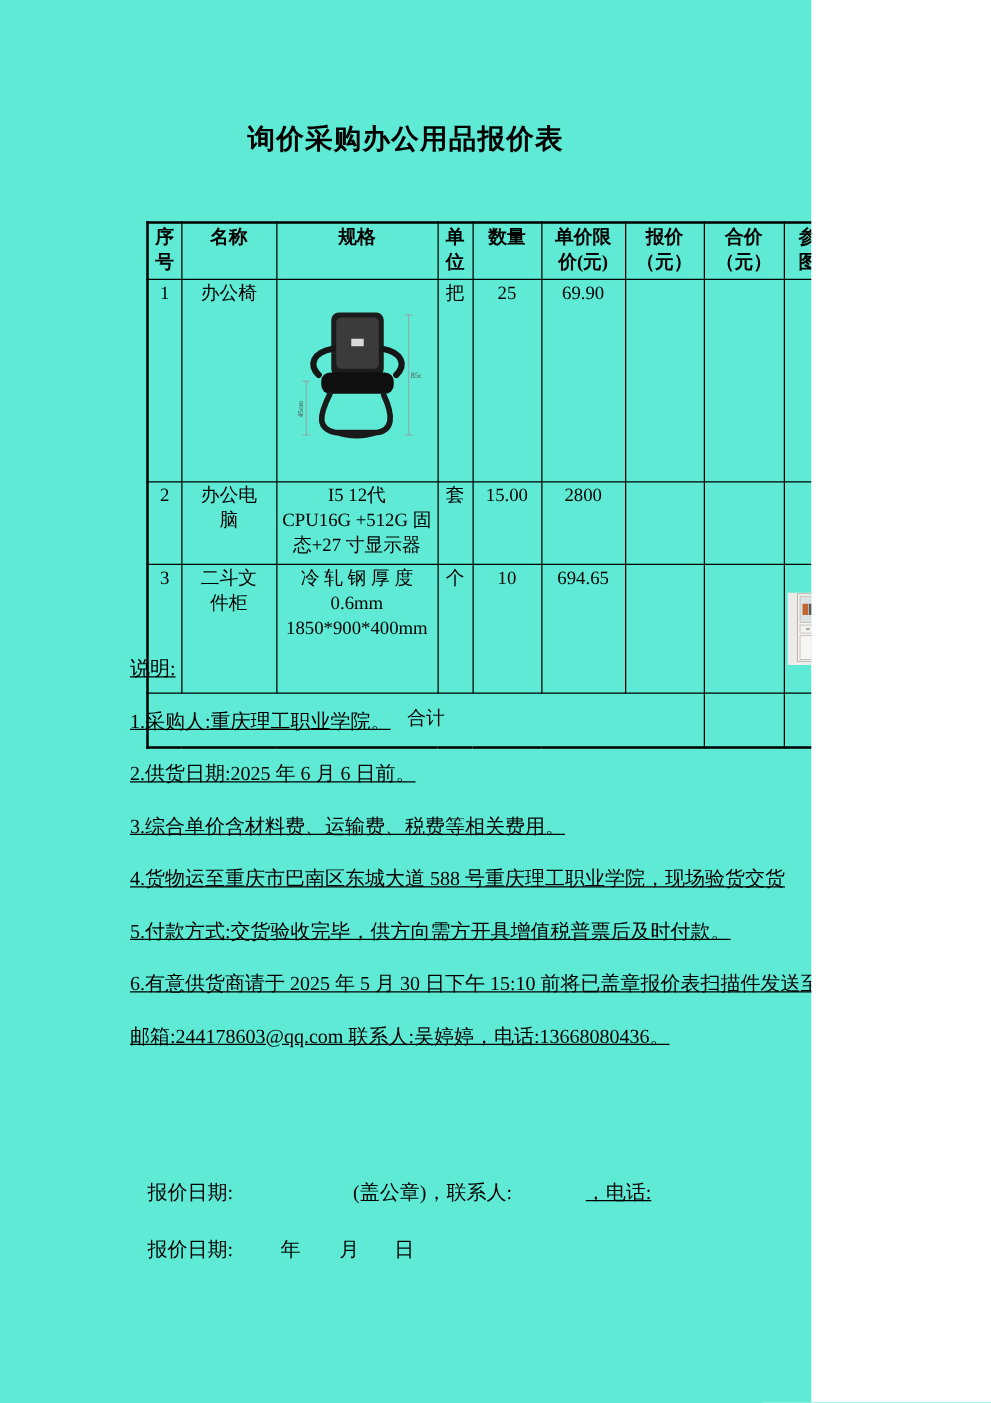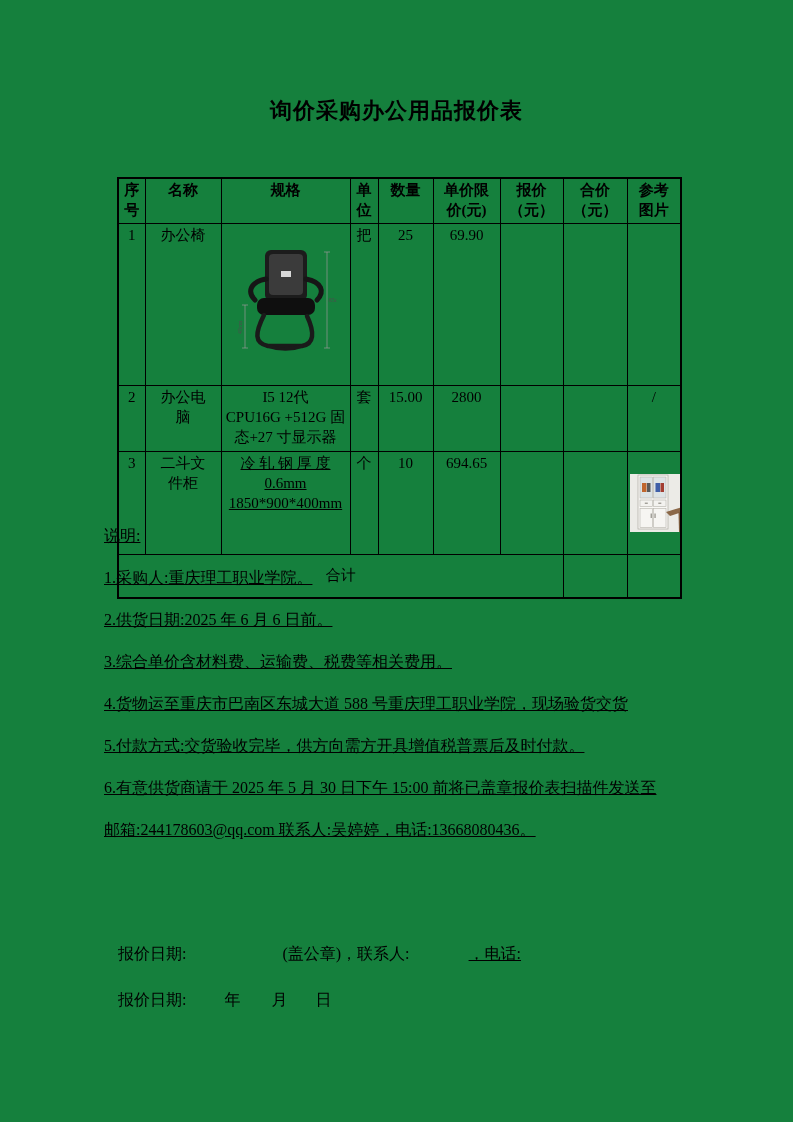--- a/index.html
+++ b/index.html
@@ -1,21 +1,21 @@
 <!DOCTYPE html>
 <html><head>
 <meta charset="utf-8">
 <style>
   html, body { margin: 0; padding: 0; }
   body { background: #ffffff; }
   .page {
     position: relative;
-    width: 793px;
+    width: 649px;
     height: 1122px;
-    background: #15803d;
+    background: #5eead4;
     color: #000000;
     font-family: "Liberation Serif", "DejaVu Serif", serif;
     overflow: hidden;
   }
   .doc-title {
     position: absolute;
     top: 96px;
     left: 0;
     width: 100%;
     text-align: center;
@@ -41,21 +41,20 @@
     vertical-align: top;
     white-space: pre-line;
     overflow: hidden;
     font-weight: normal;
   }
   table.quote th { font-weight: bold; }
   td.spec-left {
     text-align: left;
     padding-left: 4px;
     padding-right: 4px;
-    text-decoration: underline;
   }
   tr.total-row td {
     vertical-align: middle;
     height: 38px;
     font-size: 15px;
   }
   .img-cell { padding: 2px 0; }
   .img-cell svg { display: block; margin: 0 auto; }
   .notes {
     position: absolute;
@@ -218,21 +217,21 @@
   </tbody>
     </table>
 
   <div class="notes">
     <p>说明:</p>
     <p>1.采购人:重庆理工职业学院。</p>
     <p>2.供货日期:2025 年 6 月 6 日前。</p>
     <p>3.综合单价含材料费、运输费、税费等相关费用。</p>
     <p>4.货物运至重庆市巴南区东城大道 588 号重庆理工职业学院，现场验货交货</p>
     <p>5.付款方式:交货验收完毕，供方向需方开具增值税普票后及时付款。</p>
-    <p>6.有意供货商请于 2025 年 5 月 30 日下午 15:00 前将已盖章报价表扫描件发送至</p>
+    <p>6.有意供货商请于 2025 年 5 月 30 日下午 15:10 前将已盖章报价表扫描件发送至</p>
     <p>邮箱:244178603@qq.com 联系人:吴婷婷，电话:13668080436。</p>
   </div>
 
   <div class="signature">
     <div class="sig-line1">
       <span>报价日期:</span>
       <span class="seal-contact">(盖公章)，联系人:</span>
       <span class="phone">，电话:</span>
     </div>
     <div class="sig-line2">

